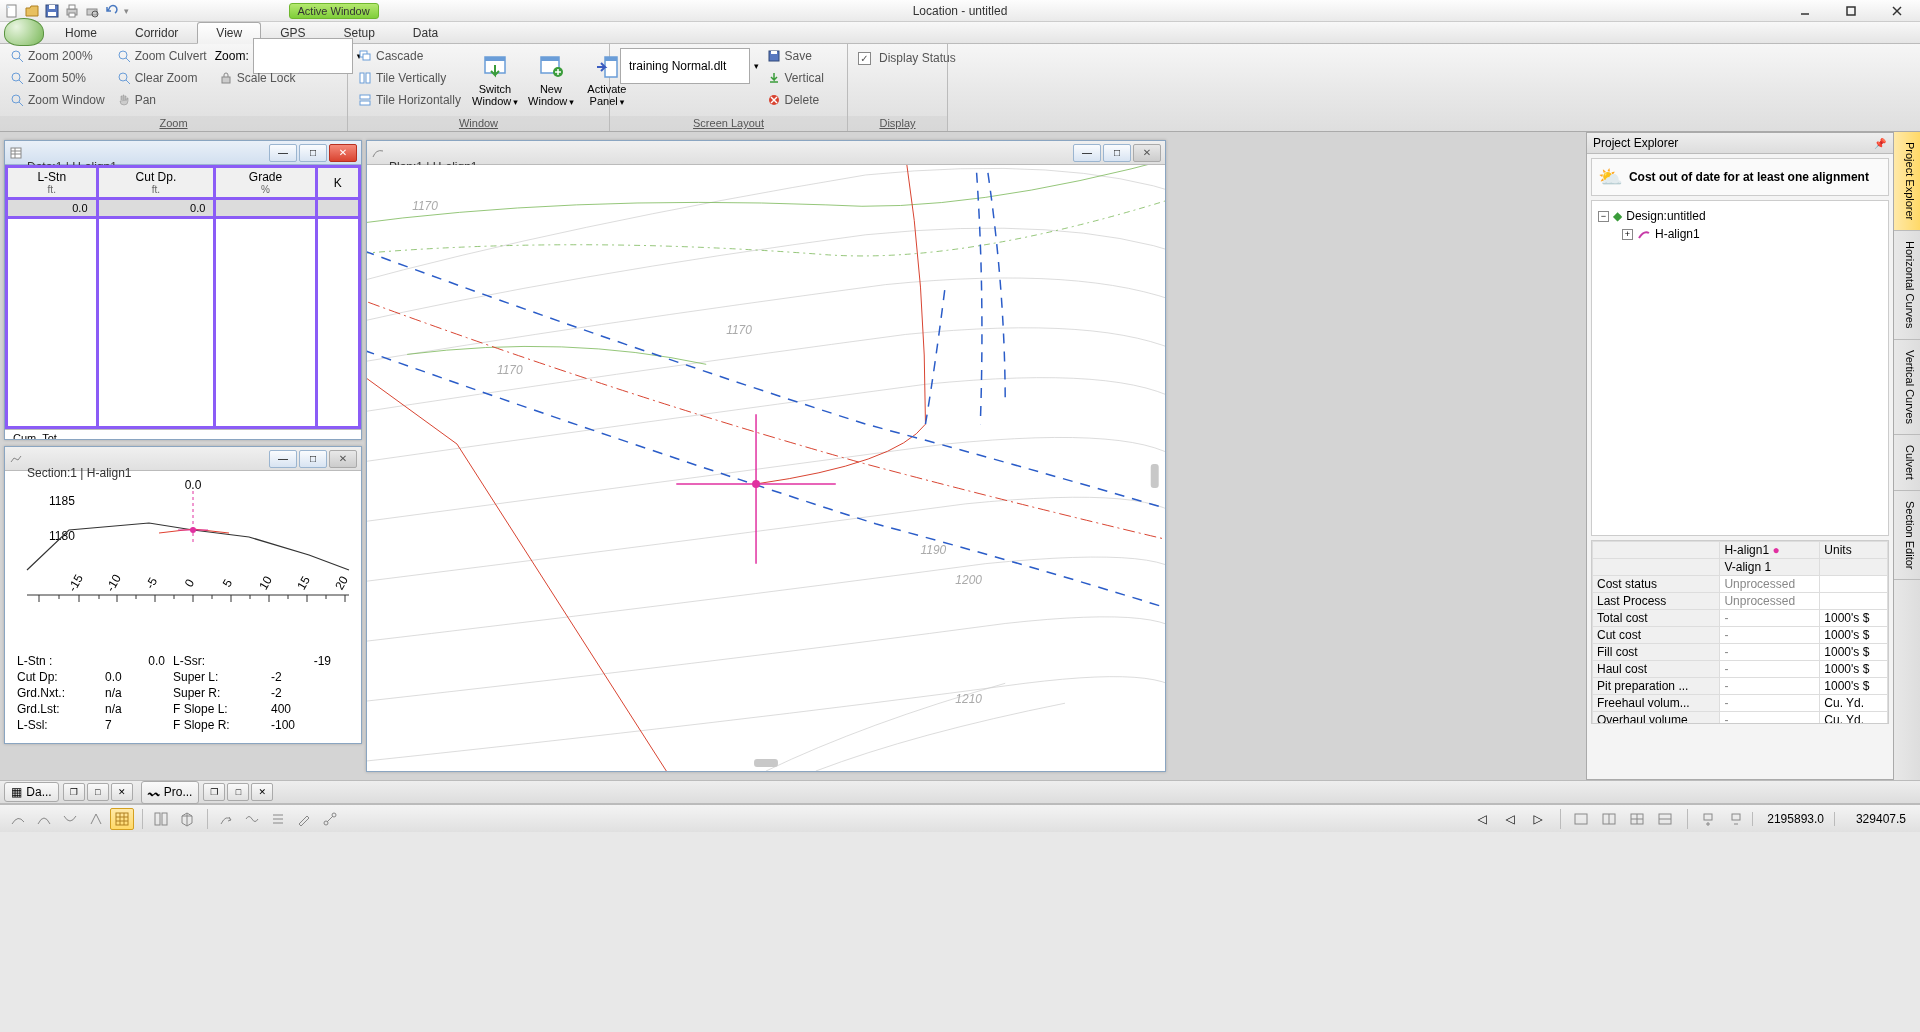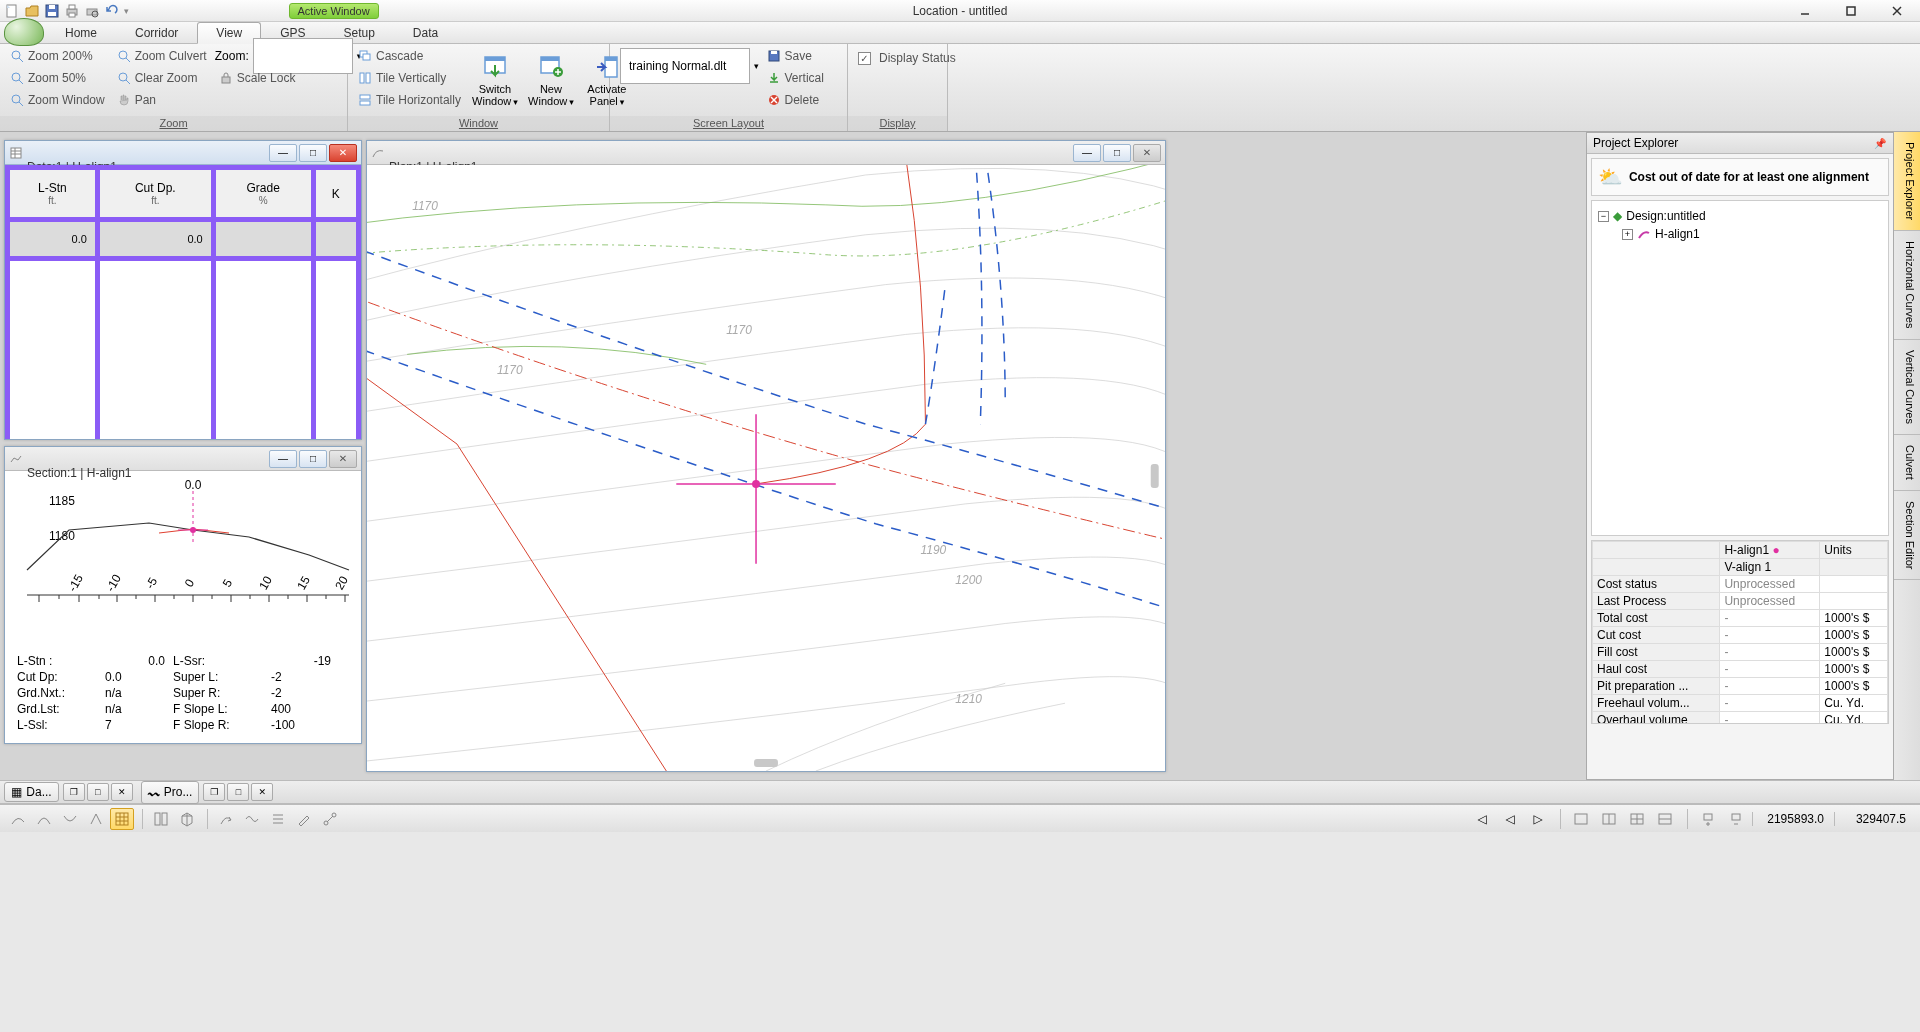--- a/index.html
+++ b/index.html
@@ -46,21 +46,21 @@
 .mdi-titlebar.inactive { background: linear-gradient(#f0f0f0, #e0e0e0); border-bottom: 1px solid #bbb; }
 .mdi-title-icon { width: 14px; height: 14px; margin-right: 4px; }
 .mdi-title-text { font-size: 12px; color: #333; margin-top: 28px; }
 .mdi-ctrls { margin-left: auto; display: flex; gap: 2px; }
 .mdi-cbtn { width: 28px; height: 18px; border: 1px solid #9bb5d0; background: linear-gradient(#fafcfe, #d8e4f2); border-radius: 2px; display: flex; align-items: center; justify-content: center; cursor: pointer; font-size: 10px; }
 .mdi-cbtn.close { background: linear-gradient(#f58a7a, #d94330); color: #fff; border-color: #b83020; }
 .mdi-cbtn.close.gray { background: linear-gradient(#e8e8e8, #ccc); color: #555; border-color: #aaa; }
 
 
 .data-table { width: 100%; border-collapse: collapse; }
-.data-table th, .data-table td { border: 5px solid #8b5cf6; font-size: 11px; padding: 11px 4px; text-align: center; }
+.data-table th, .data-table td { border: 3px solid #8b5cf6; font-size: 11px; padding: 2px 4px; text-align: center; }
 .data-table th { background: #f0f0f0; font-weight: normal; }
 .data-table th .sub { font-size: 10px; color: #666; display: block; }
 .data-row-sel td { background: #dcdcdc; text-align: right; padding-right: 8px; }
 .data-footer { border-top: 1px solid #bbb; padding: 2px 8px; font-size: 11px; }
 
 
 .section-body { padding: 4px; }
 .section-info { display: grid; grid-template-columns: 80px 60px 90px 60px; gap: 2px 8px; padding: 4px 8px; font-size: 14px; margin-top: 43px; }
 .section-info div:nth-child(2), .section-info div:nth-child(4) { text-align: right; }
 

